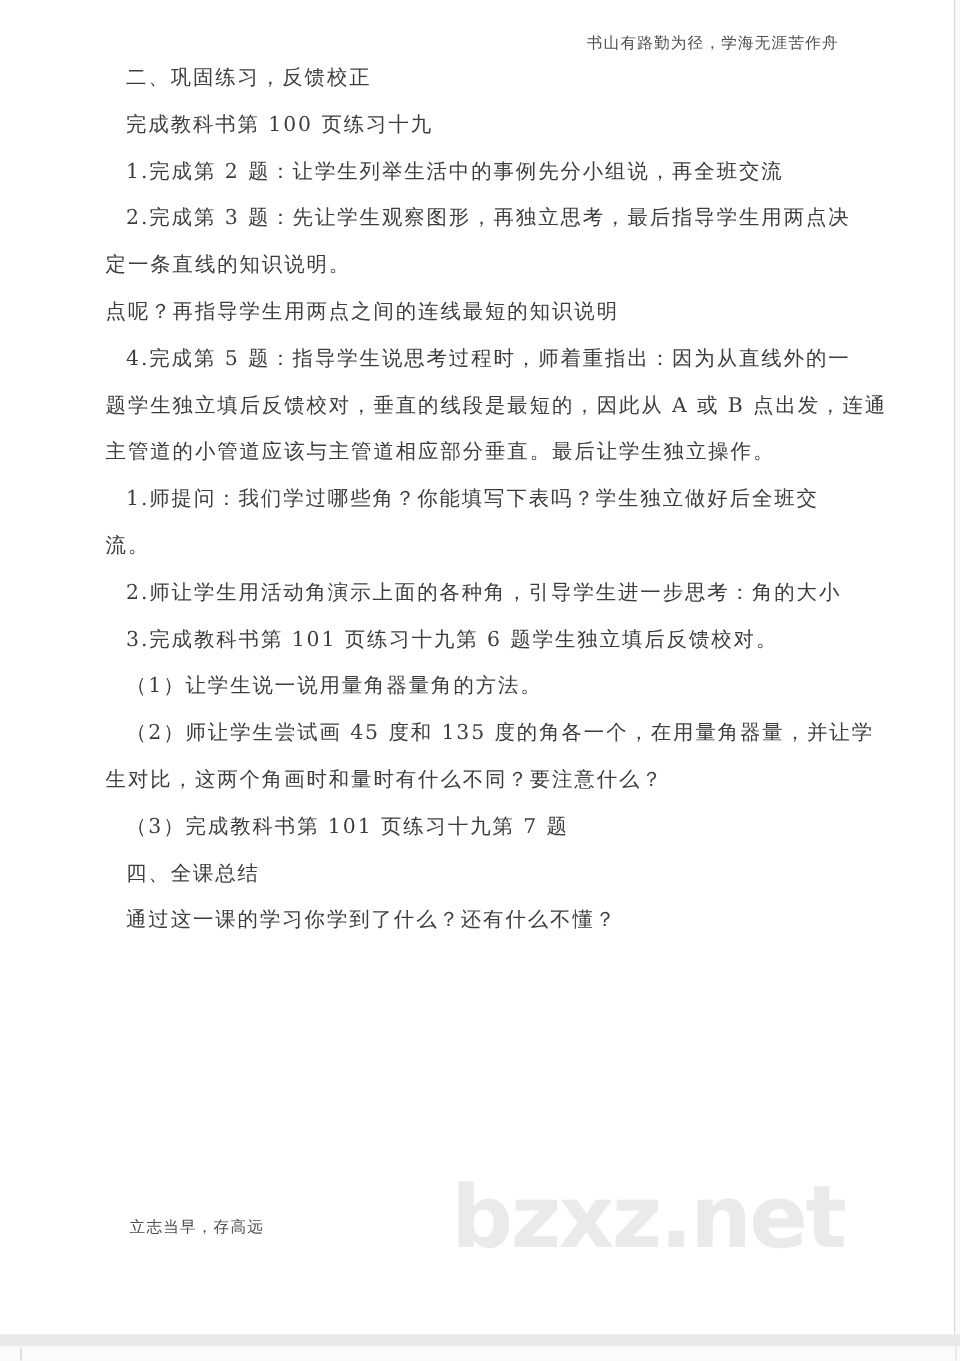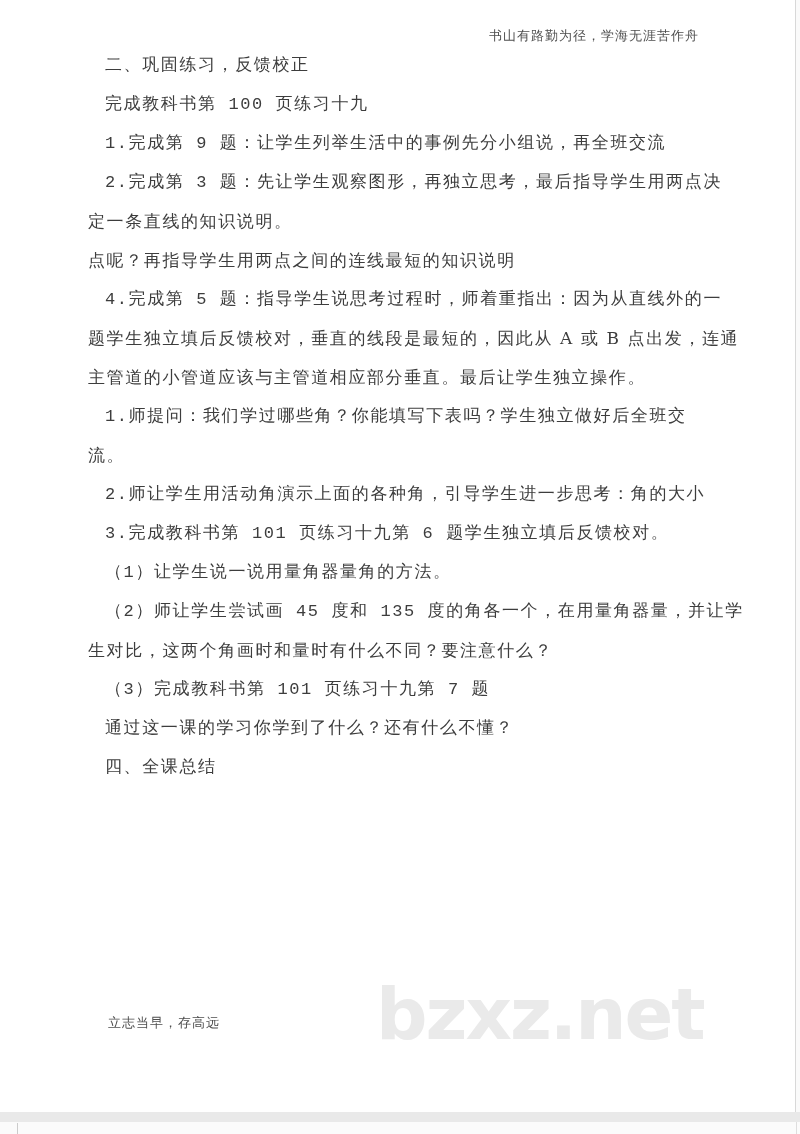--- a/index.html
+++ b/index.html
@@ -42,21 +42,20 @@
   .line {
     height: 39px;
     line-height: 39px;
     font-size: 17px;
     letter-spacing: 1.6px;
     color: #3d3d3d;
     white-space: nowrap;
   }
   .line.indent {
     text-indent: 17px;
-    font-family: Liberation Mono, monospace;
   }
   .watermark {
     position: absolute;
     left: 376px;
     top: 978px;
     font-family: "DejaVu Sans", "Liberation Sans", sans-serif;
     font-weight: bold;
     font-size: 72px;
     line-height: 1;
     letter-spacing: -2px;
@@ -110,37 +109,37 @@
 <div class="viewport">
 
   <div class="page">
 
     <div class="header-quote">书山有路勤为径，学海无涯苦作舟</div>
 
     <div class="doc-lines">
 
     <div class="line indent">二、巩固练习，反馈校正</div>
         <div class="line indent">完成教科书第 100 页练习十九</div>
-        <div class="line indent">1.完成第 9 题：让学生列举生活中的事例先分小组说，再全班交流</div>
+        <div class="line indent">1.完成第 2 题：让学生列举生活中的事例先分小组说，再全班交流</div>
         <div class="line indent">2.完成第 3 题：先让学生观察图形，再独立思考，最后指导学生用两点决</div>
         <div class="line">定一条直线的知识说明。</div>
         <div class="line">点呢？再指导学生用两点之间的连线最短的知识说明</div>
         <div class="line indent">4.完成第 5 题：指导学生说思考过程时，师着重指出：因为从直线外的一</div>
         <div class="line">题学生独立填后反馈校对，垂直的线段是最短的，因此从 A 或 B 点出发，连通</div>
         <div class="line">主管道的小管道应该与主管道相应部分垂直。最后让学生独立操作。</div>
         <div class="line indent">1.师提问：我们学过哪些角？你能填写下表吗？学生独立做好后全班交</div>
         <div class="line">流。</div>
         <div class="line indent">2.师让学生用活动角演示上面的各种角，引导学生进一步思考：角的大小</div>
         <div class="line indent">3.完成教科书第 101 页练习十九第 6 题学生独立填后反馈校对。</div>
         <div class="line indent">（1）让学生说一说用量角器量角的方法。</div>
         <div class="line indent">（2）师让学生尝试画 45 度和 135 度的角各一个，在用量角器量，并让学</div>
         <div class="line">生对比，这两个角画时和量时有什么不同？要注意什么？</div>
         <div class="line indent">（3）完成教科书第 101 页练习十九第 7 题</div>
+        <div class="line indent">四、全课总结</div>
         <div class="line indent">通过这一课的学习你学到了什么？还有什么不懂？</div>
-        <div class="line indent">四、全课总结</div>
       </div>
 
     <div class="watermark">bzxz.net</div>
 
     <div class="footer-quote">立志当早，存高远</div>
 
   </div>
 
   <div class="page-break-band"></div>
   <div class="below-gap"></div>

